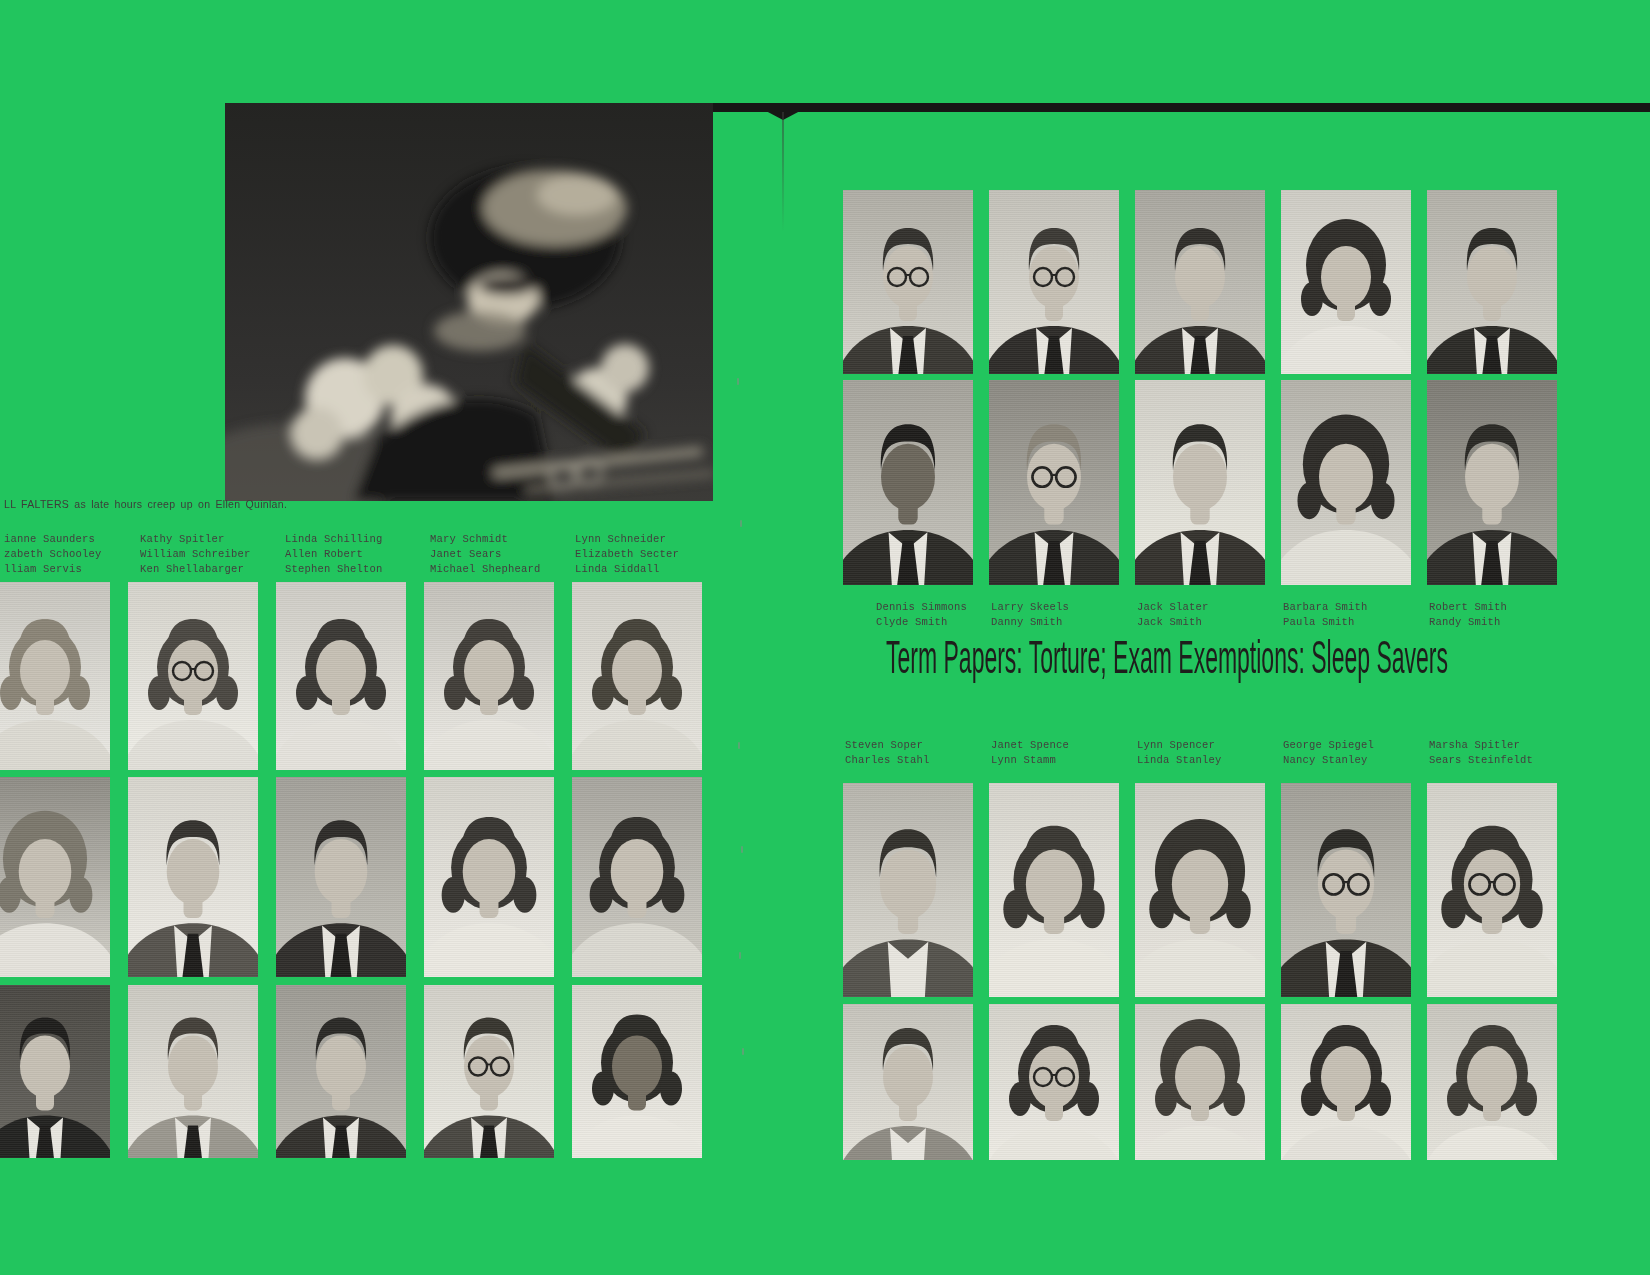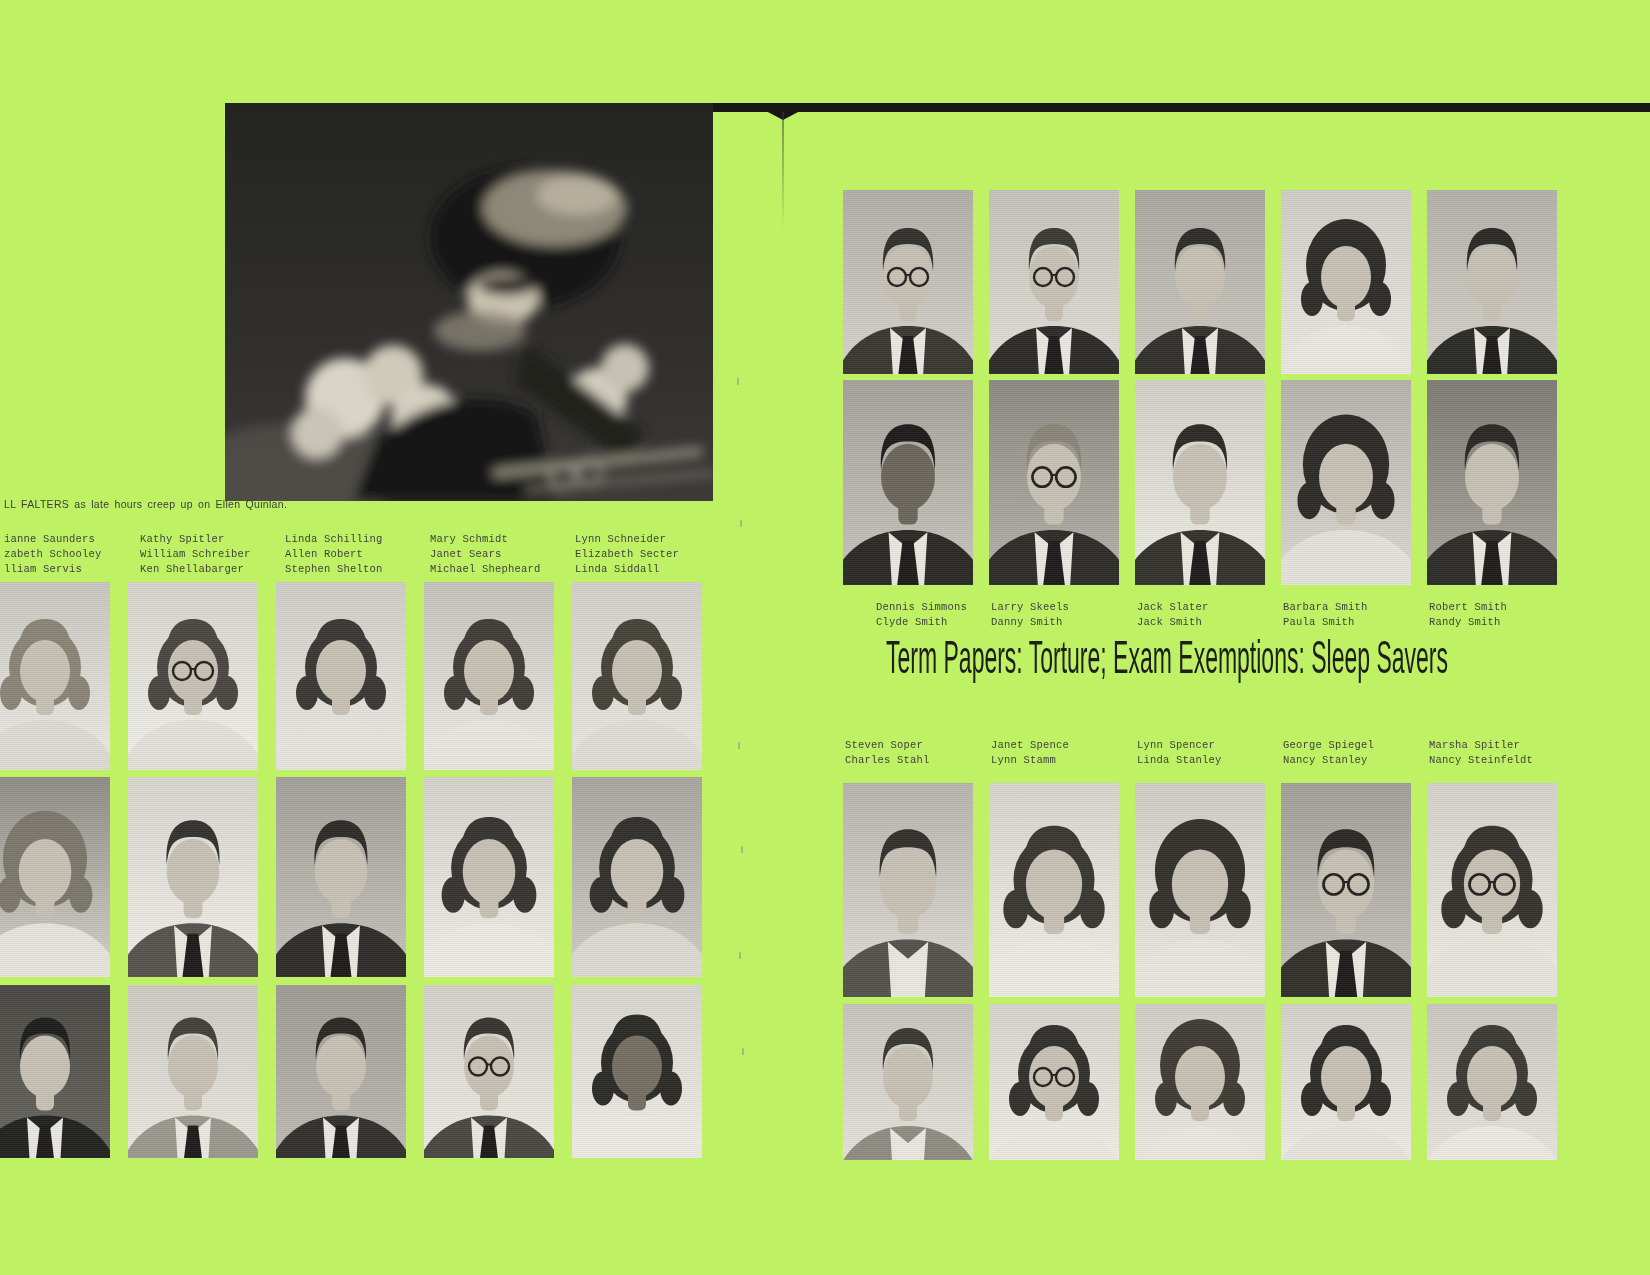--- a/index.html
+++ b/index.html
@@ -1,18 +1,18 @@
 <!DOCTYPE html>
 <html><head>
 <meta charset="utf-8">
 <style>
   html,body{margin:0;padding:0;background:#ffffff;}
   .sheet{
     position:relative;width:1650px;height:1275px;overflow:hidden;
-    background:#bef264;font-family:"Liberation Sans",sans-serif;color:#3a3a38;
+    background:#22c55e;font-family:"Liberation Sans",sans-serif;color:#3a3a38;
   }
   .band{position:absolute;left:700px;top:103px;width:950px;height:9px;background:#171716;}
   .band-dip{position:absolute;left:766px;top:111px;width:34px;height:9px;background:#171716;
     clip-path:polygon(0 0,100% 0,50% 100%);}
   .crease{position:absolute;left:782px;top:112px;width:2px;height:120px;
     background:linear-gradient(180deg,rgba(60,60,58,.55),rgba(60,60,58,0));}
   .bigphoto{position:absolute;left:225px;top:103px;width:488px;height:398px;overflow:hidden;}
   .bigphoto svg{position:absolute;inset:0;width:100%;height:100%;}
   .caption{position:absolute;left:4px;top:498px;font-size:10.5px;color:#3d3c39;
     letter-spacing:.3px;word-spacing:2px;white-space:nowrap;}
@@ -421,21 +421,21 @@
       <div class="ncol" style="left:1137px;top:738px">
         <div>Lynn Spencer</div>
         <div>Linda Stanley</div>
       </div>
       <div class="ncol" style="left:1283px;top:738px">
         <div>George Spiegel</div>
         <div>Nancy Stanley</div>
       </div>
       <div class="ncol" style="left:1429px;top:738px">
         <div>Marsha Spitler</div>
-        <div>Nancy Steinfeldt</div>
+        <div>Sears Steinfeldt</div>
       </div>
     </div>
   <div id="rGrid2">
       <div class="ph" style="left:843px;top:783px;width:130px;height:214px;background:linear-gradient(180deg,#b6b4ac,#dfddd5)">
         <svg viewBox="0 0 130 190" preserveAspectRatio="xMidYMid slice" xmlns="http://www.w3.org/2000/svg">
           <path d="M-8,190 C6,152 36,139 65,139 C94,139 124,152 138,190 Z" fill="#54524c"></path>
           <path d="M47,141 L65,156 L83,141 L80,190 L50,190 Z" fill="#e8e6df"></path>
           <rect x="56" y="112" width="18" height="22" rx="6" fill="#c6c0b4"></rect>
           <ellipse cx="65" cy="90" rx="25" ry="31" fill="#c6c0b4"></ellipse>
           <path d="M40,84 C38,50 51,41 65,41 C79,41 92,50 90,84 C88,64 83,57 65,57 C47,57 42,64 40,84 Z" fill="#32302b"></path>

